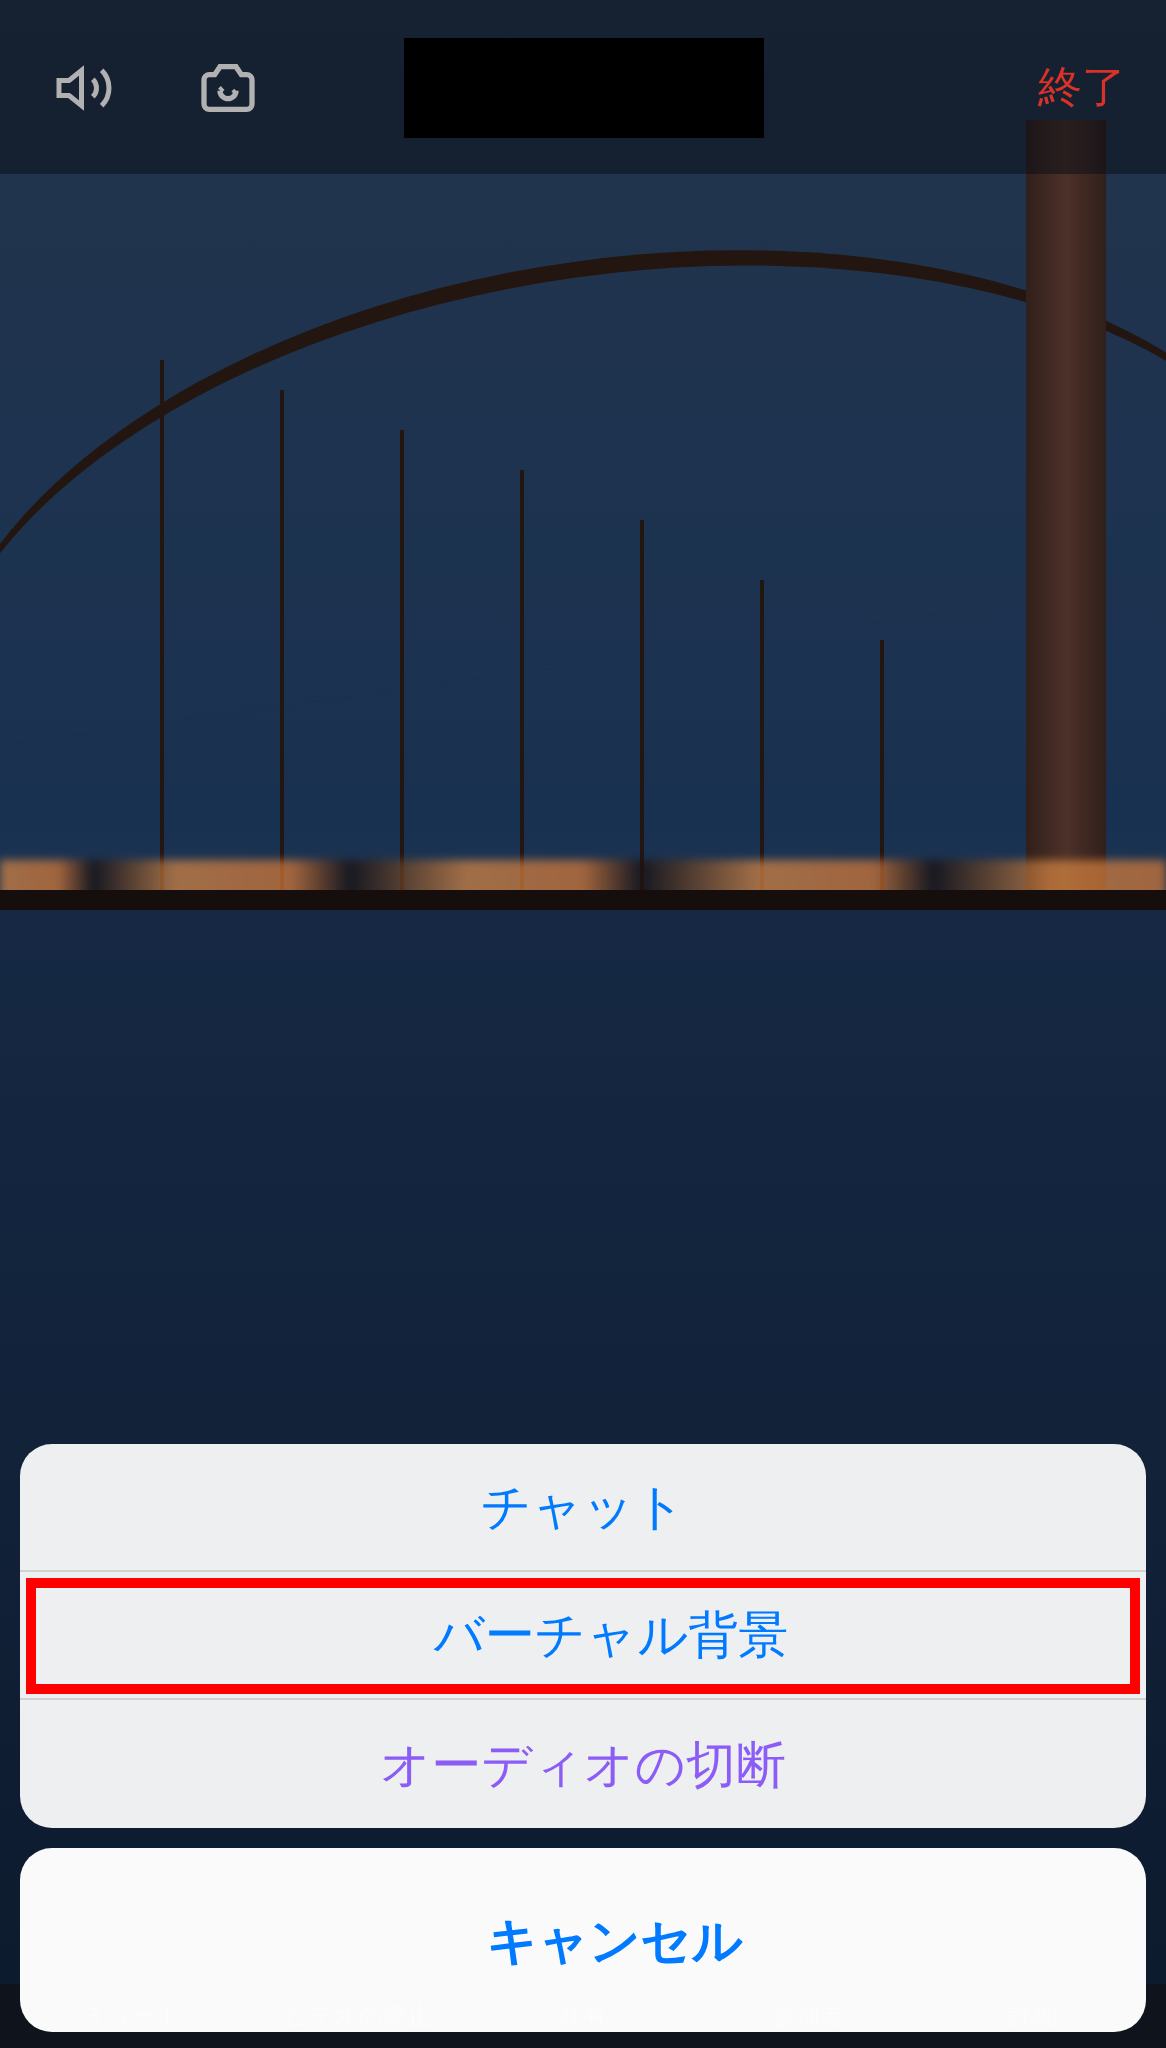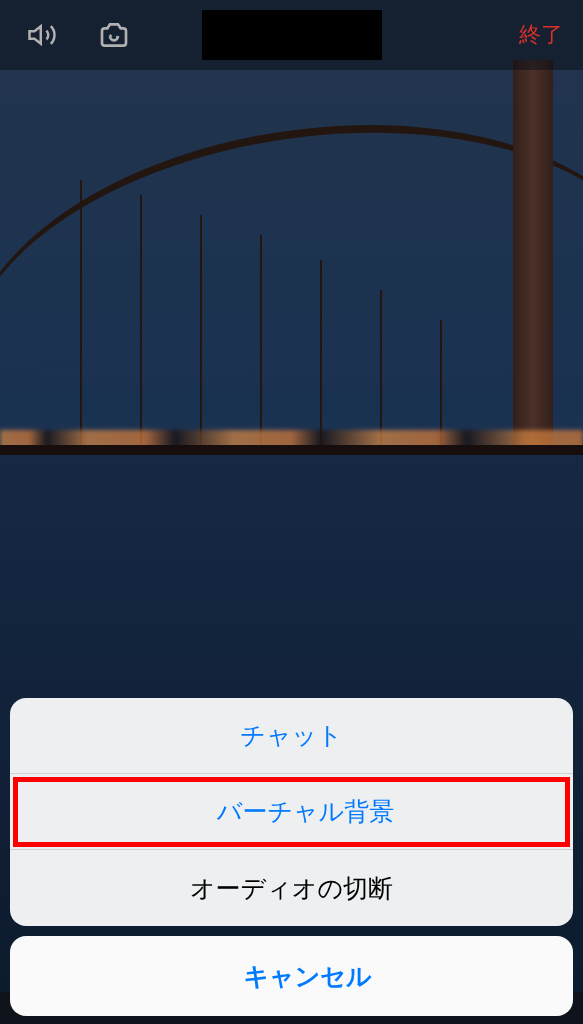--- a/index.html
+++ b/index.html
@@ -89,21 +89,21 @@
         #ffa050 90%, #ff9040 100%);
       opacity: 0.7;
       filter: blur(2px);
     }
     
     .top-bar {
       position: absolute;
       top: 0;
       left: 0;
       right: 0;
-      height: 70px;
+      height: 87px;
       background: rgba(10, 15, 25, 0.5);
       display: flex;
       align-items: center;
       padding: 0 20px;
       z-index: 10;
       font-family: Liberation Serif, serif;
     }
     
     .top-icon {
       width: 44px;
@@ -140,45 +140,45 @@
     }
     
     .sheet-main {
       background: rgba(248, 248, 248, 0.96);
       border-radius: 16px;
       overflow: hidden;
       margin-bottom: 10px;
     }
     
     .sheet-option {
-      height: 76px;
+      height: 64px;
       display: flex;
       align-items: center;
       justify-content: center;
       font-size: 25px;
       color: #007aff;
       border-bottom: 1px solid rgba(0,0,0,0.12);
       position: relative;
     }
     
     .sheet-option:last-child {
       border-bottom: none;
-      color: #000000;
+      color: #8b5cf6;
     }
     
     .sheet-option.highlighted {
       outline: 5px solid #ff0000;
       outline-offset: -8px;
       padding-left: 28px;
     }
     
     .sheet-cancel {
       background: rgba(255, 255, 255, 0.98);
       border-radius: 16px;
-      height: 80px;
+      height: 92px;
       display: flex;
       align-items: center;
       justify-content: center;
       font-size: 25px;
       font-weight: 600;
       color: #007aff;
       margin-bottom: 8px;
       padding-left: 32px;
     }
     

